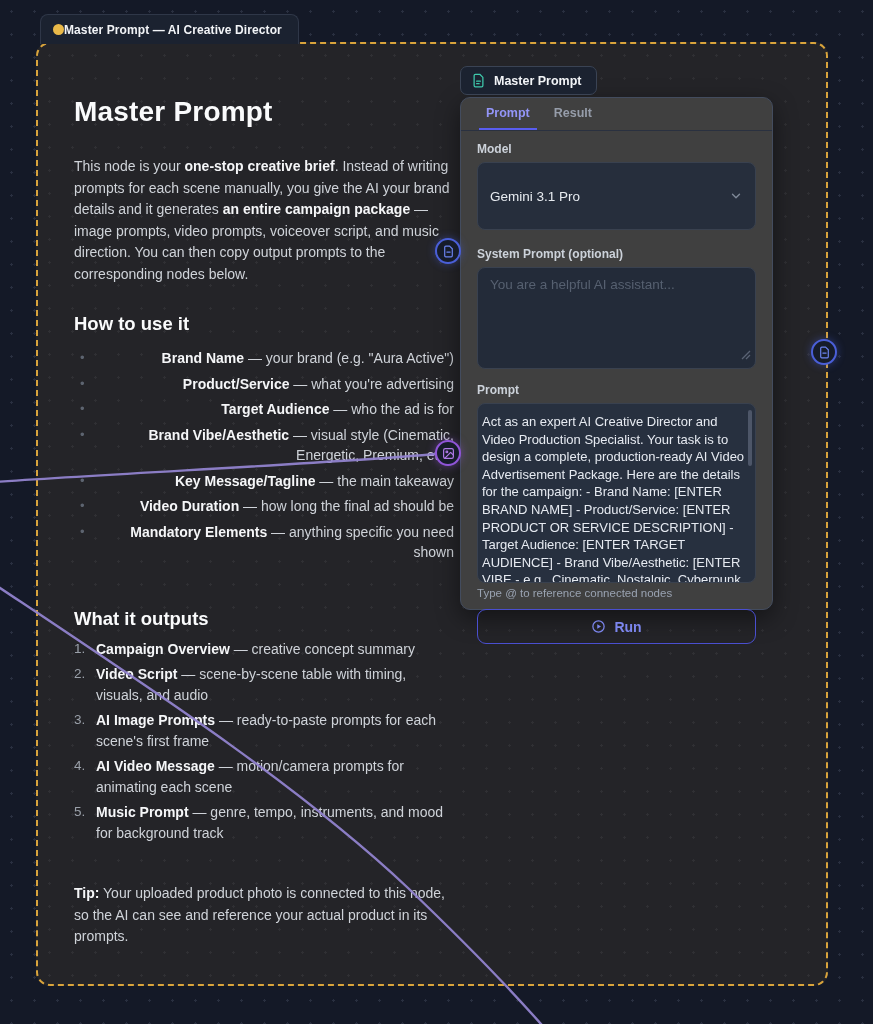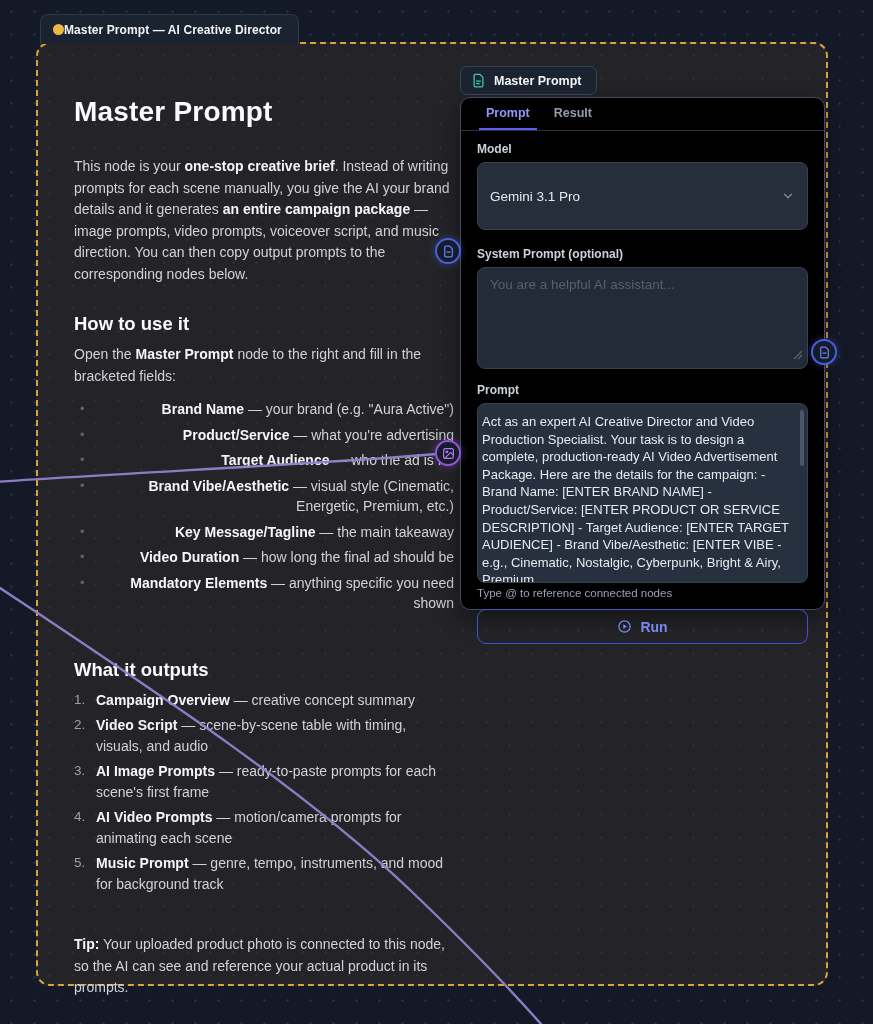--- a/index.html
+++ b/index.html
@@ -45,22 +45,22 @@
   .tip{margin-top:40px !important;}
 
   
   .node-tab{
     position:absolute;left:460px;top:66px;height:27px;z-index:10;
     background:#1b2230;border:1px solid #3a4354;border-radius:7px;
     display:flex;align-items:center;gap:8px;padding:0 14px 0 10px;
   }
   .node-tab .lbl{color:#f2f4f7;font-size:12.5px;font-weight:bold;}
   .node{
-    position:absolute;left:460px;top:97px;width:365px;height:513px;z-index:9;
-    background:#000000;border:1px solid #434c5e;border-radius:10px;
+    position:absolute;left:460px;top:97px;width:313px;height:513px;z-index:9;
+    background:#404040;border:1px solid #434c5e;border-radius:10px;
     box-sizing:border-box;box-shadow:0 8px 24px rgba(0,0,0,.45);
   }
   .tabs{display:flex;gap:10px;padding:0 0 0 18px;border-bottom:1px solid #2a3140;height:32px;align-items:stretch;}
   .tab{font-size:12.5px;font-weight:bold;display:flex;align-items:center;padding:0 7px;cursor:pointer;}
   .tab.active{color:#9395f8;border-bottom:2px solid #595df0;}
   .tab.idle{color:#969daa;border-bottom:2px solid transparent;}
   .body-pad{padding:11px 16px 0 16px;}
   .field-label{font-size:12px;font-weight:bold;color:#ccd2da;margin:0 0 6px 0;}
   .select{
     height:34px;background:#262e3c;border:1px solid #39414f;border-radius:8px;
@@ -108,39 +108,38 @@
   <path d="M -6 482 C 140 472, 320 464, 437 454" stroke="#9183ce" stroke-width="2.4" fill="none" opacity="0.95"></path>
   <path d="M -6 584 C 150 688, 300 786, 408 888 C 452 930, 508 986, 548 1032" stroke="#9183ce" stroke-width="2.4" fill="none" opacity="0.95"></path>
 </svg>
 
 <div class="doc">
   <h1>Master Prompt</h1>
   <p>This node is your <b>one-stop creative brief</b>. Instead of writing prompts for each scene manually, you give the AI your brand details and it generates <b>an entire campaign package</b> — image prompts, video prompts, voiceover script, and music direction. You can then copy output prompts to the corresponding nodes below.</p>
 
   <div class="sec-how">
     <h2>How to use it</h2>
-    <p>Open the <b>Master Prompt</b> node to the right and fill in the bracketed fields:</p>
     <ul class="blist">
       <li><b>Brand Name</b> — your brand (e.g. "Aura Active")</li>
       <li><b>Product/Service</b> — what you're advertising</li>
       <li><b>Target Audience</b> — who the ad is for</li>
       <li><b>Brand Vibe/Aesthetic</b> — visual style (Cinematic, Energetic, Premium, etc.)</li>
       <li><b>Key Message/Tagline</b> — the main takeaway</li>
       <li><b>Video Duration</b> — how long the final ad should be</li>
       <li><b>Mandatory Elements</b> — anything specific you need shown</li>
     </ul>
   </div>
 
   <div class="sec-out">
     <h2>What it outputs</h2>
     <ol class="nlist">
       <li><b>Campaign Overview</b> — creative concept summary</li>
       <li><b>Video Script</b> — scene-by-scene table with timing, visuals, and audio</li>
       <li><b>AI Image Prompts</b> — ready-to-paste prompts for each scene's first frame</li>
-      <li><b>AI Video Prompts</b> — motion/camera prompts for animating each scene</li>
+      <li><b>AI Video Message</b> — motion/camera prompts for animating each scene</li>
       <li><b>Music Prompt</b> — genre, tempo, instruments, and mood for background track</li>
     </ol>
   </div>
 
   <p class="tip"><b>Tip:</b> Your uploaded product photo is connected to this node, so the AI can see and reference your actual product in its prompts.</p>
 </div>
 
 <div class="node-tab">
   <span style="display:flex;">
     <svg width="15" height="15" viewBox="0 0 24 24" fill="none" stroke="#3fc9ac" stroke-width="2" stroke-linecap="round" stroke-linejoin="round">

